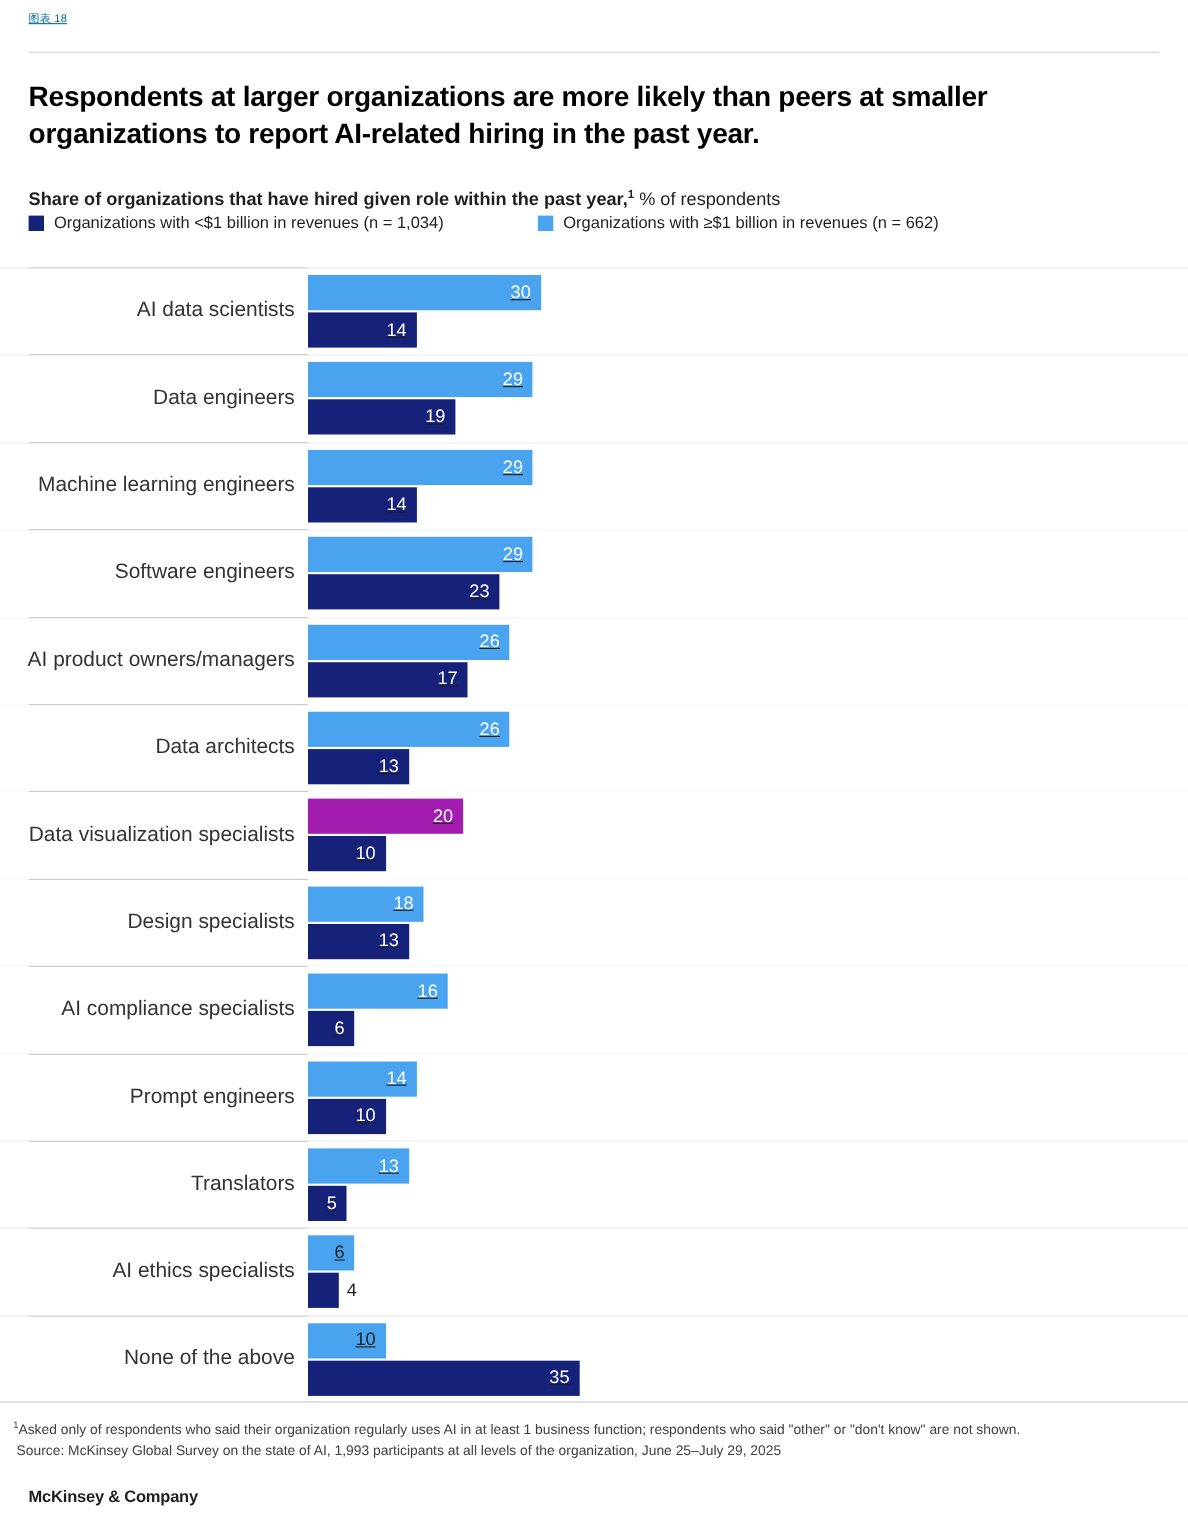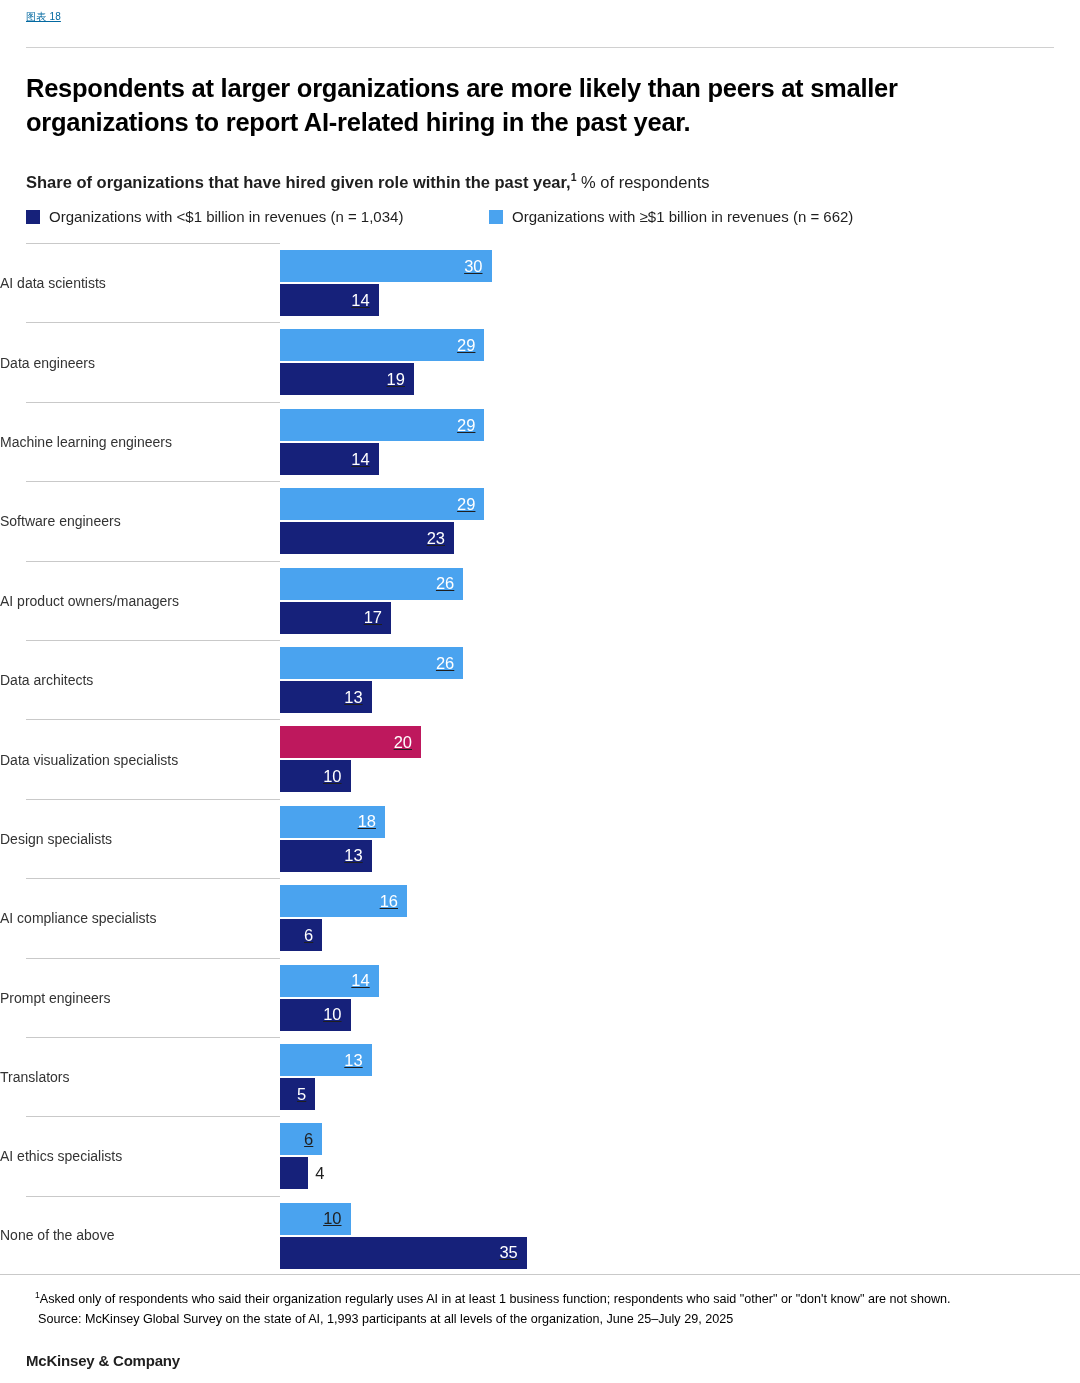--- a/index.html
+++ b/index.html
@@ -65,21 +65,21 @@
     white-space: nowrap;
   }
   .subtitle .st-bold { font-weight: bold; }
   .subtitle sup { font-size: 10.5px; font-weight: bold; vertical-align: super; }
   .subtitle .st-rest { font-weight: normal; }
 
   
   .legend {
     position: absolute;
     left: 26px;
-    top: 208px;
+    top: 194px;
     display: flex;
     align-items: center;
   }
   .legend-item {
     display: flex;
     align-items: center;
     font-size: 15px;
     color: #1f1f1f;
     white-space: nowrap;
   }
@@ -132,21 +132,22 @@
     height: 1px;
     background: #ffffff;
   }
 
   .cat-label {
     position: absolute;
     left: 0;
     width: 268px;
     top: 50%;
     transform: translateY(-50%);
-    font-size: 14px;
+    text-align: right;
+    font-size: 19px;
     color: #333333;
     line-height: 1.2;
   }
 
   .bars {
     position: absolute;
     left: 280px;
     top: 6px;
     right: 0;
     text-decoration: underline;
@@ -182,25 +183,25 @@
   .bar-value.outside {
     position: absolute;
     left: 100%;
     margin-left: 7px;
     color: #1f1f1f;
   }
 
   
   .footnotes {
     position: absolute;
-    left: 35px;
+    left: 12px;
     top: 1289px;
     width: 1030px;
     font-size: 12.6px;
-    color: #000000;
+    color: #404040;
     line-height: 1.55;
   }
   .footnotes sup { font-size: 8.5px; vertical-align: super; }
   .footnote-source { padding-left: 3px; }
 
   .brand {
     position: absolute;
     left: 26px;
     top: 1352px;
     font-size: 15px;
@@ -307,21 +308,21 @@
         <div class="rule-left-pad"></div>
         <div class="rule-mask"></div>
         <div class="cat-label">AI product owners/managers</div>
         <div class="bars">
           <div class="bar-wrap">
             <div class="bar" style="width: 183.3px; background: rgb(74, 163, 239);">
               <span class="bar-value inside">26</span>
             </div>
           </div>
           <div class="bar-wrap">
-            <div class="bar" style="width: 111px; background: rgb(22, 33, 122);">
+            <div class="bar" style="width: 145px; background: rgb(22, 33, 122);">
               <span class="bar-value inside">17</span>
             </div>
           </div>
         </div>
       </div>
       <div class="row">
         <div class="rule-left-pad"></div>
         <div class="rule-mask"></div>
         <div class="cat-label">Data architects</div>
         <div class="bars">
@@ -336,21 +337,21 @@
             </div>
           </div>
         </div>
       </div>
       <div class="row">
         <div class="rule-left-pad"></div>
         <div class="rule-mask"></div>
         <div class="cat-label">Data visualization specialists</div>
         <div class="bars">
           <div class="bar-wrap">
-            <div class="bar" style="width: 141px; background: #be185d;">
+            <div class="bar" style="width: 141px; background: #a21caf;">
               <span class="bar-value inside">20</span>
             </div>
           </div>
           <div class="bar-wrap">
             <div class="bar" style="width: 70.5px; background: rgb(22, 33, 122);">
               <span class="bar-value inside">10</span>
             </div>
           </div>
         </div>
       </div>

